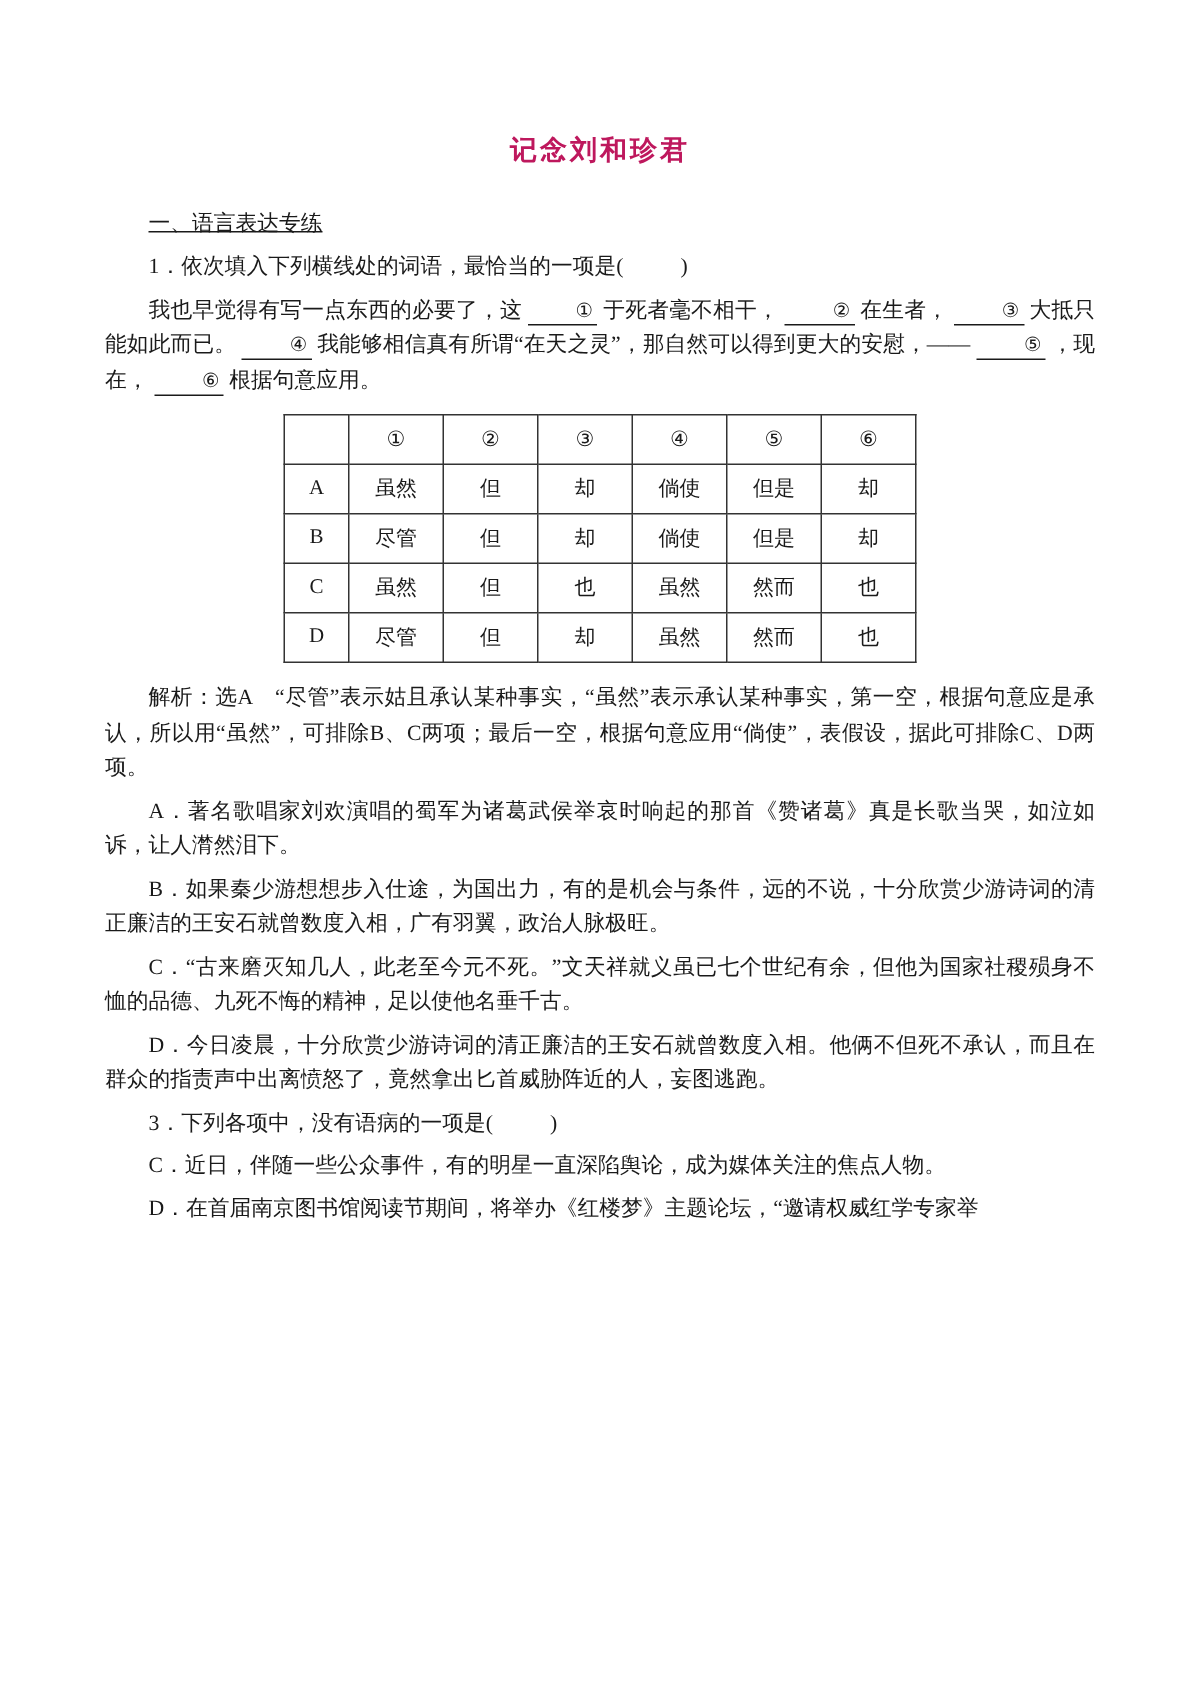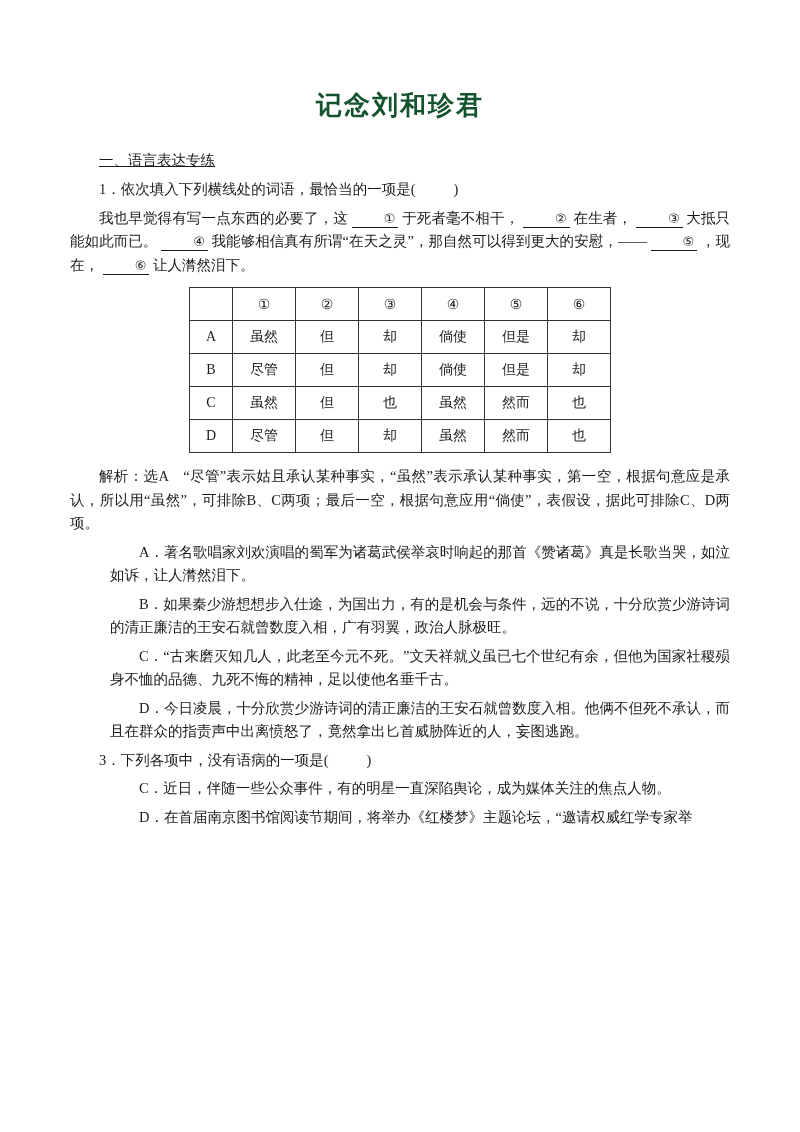--- a/index.html
+++ b/index.html
@@ -15,22 +15,22 @@
   }
   .page {
     position: relative;
     width: 800px;
     min-height: 1132px;
     box-sizing: border-box;
     padding: 60px 70px 30px 70px;
   }
   .doc-title {
     text-align: center;
-    color: #14532d;
-    font-size: 26px;
+    color: #be185d;
+    font-size: 18px;
     font-weight: bold;
     letter-spacing: 2px;
     margin: 28px 0 26px 0;
     font-family: "Liberation Sans", "DejaVu Sans", sans-serif;
   }
   .section-head {
     font-size: 14.5px;
     margin: 12px 0 6px 0;
     text-indent: 2em;
     text-decoration: underline;
@@ -80,21 +80,20 @@
     width: 42px;
   }
   table.answers th.corner {
     border: 1px solid #333;
   }
   .analysis {
     text-indent: 2em;
   }
   .opt {
     text-indent: 2em;
-    margin-left: 40px;
   }
 </style>
 </head>
 <body>
 
 <div class="page">
 
   <h1 class="doc-title">记念刘和珍君</h1>
 
   <p class="section-head">一、语言表达专练</p>
@@ -109,21 +108,21 @@
     <span>于死者毫不相干，</span>
     <span class="blank circ">②</span>
     <span>在生者，</span>
     <span class="blank circ">③</span>
     <span>大抵只能如此而已。</span>
     <span class="blank circ">④</span>
     <span>我能够相信真有所谓“在天之灵”，那自然可以得到更大的安慰，——</span>
     <span class="blank circ">⑤</span>
     <span>，现在，</span>
     <span class="blank circ">⑥</span>
-    <span>让人潸然泪下。</span>
+    <span>根据句意应用。</span>
   </p>
 
   <table class="answers">
     <thead>
       <tr>
         <th class="corner"></th>
         <th>①</th>
         <th>②</th>
         <th>③</th>
         <th>④</th>

